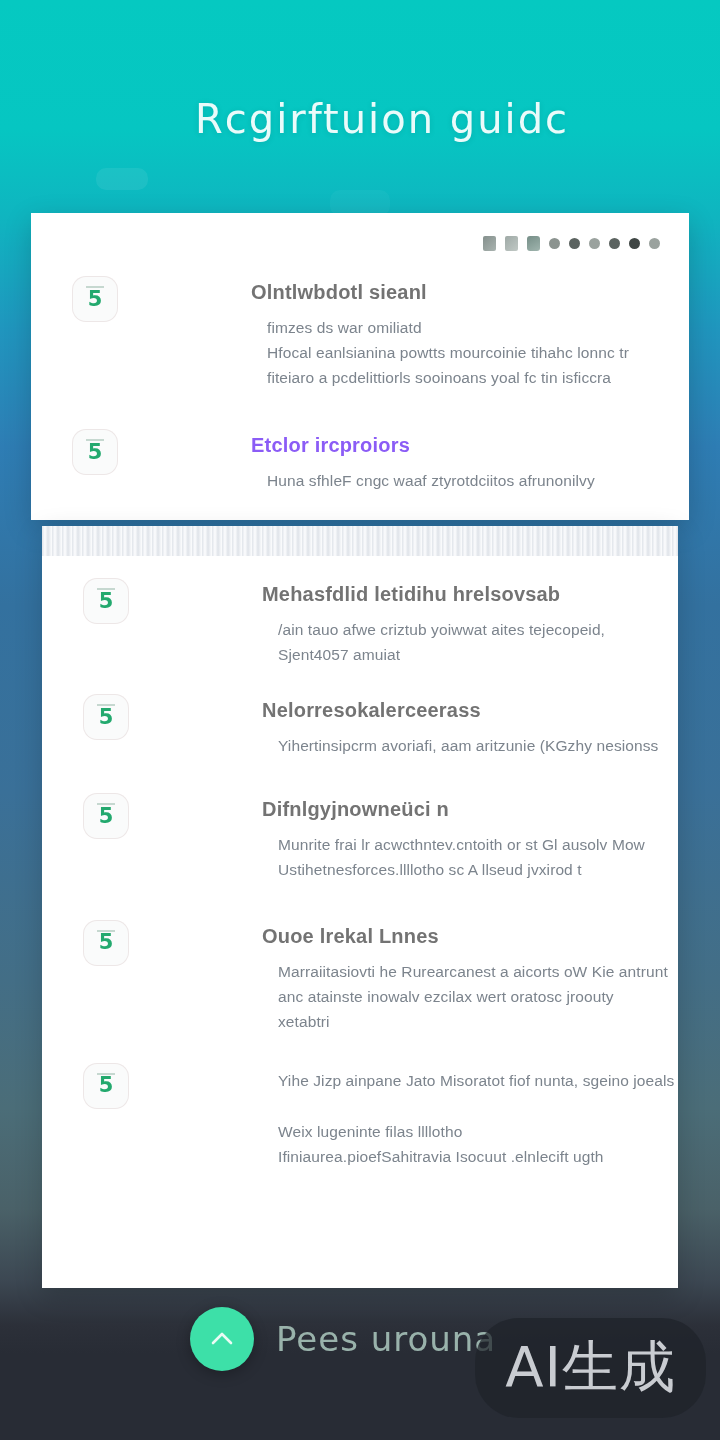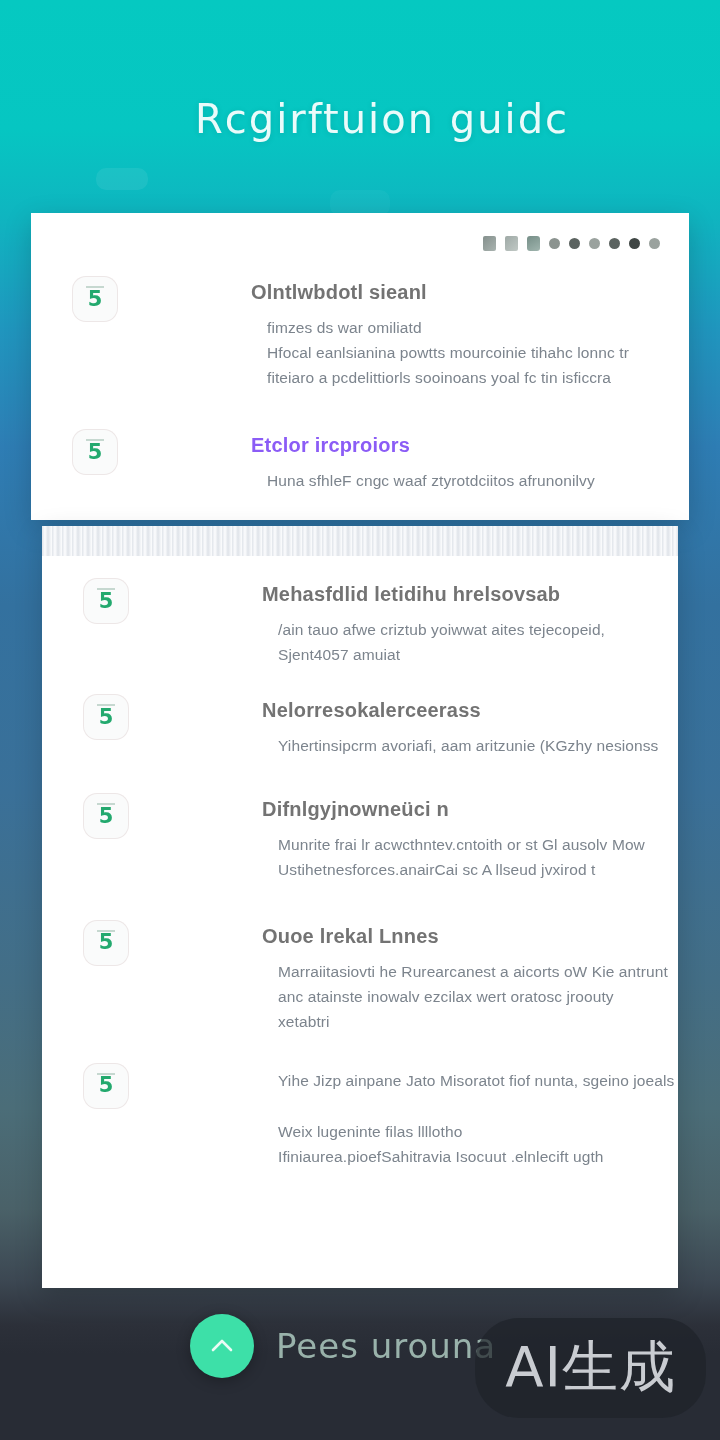--- a/index.html
+++ b/index.html
@@ -117,21 +117,21 @@
     margin-left:16px;
   }
   .s-body .l { display:block; }
 
   .upper-inner { position:absolute; left:110px; top:68px; width:540px; }
   .lower-inner { position:absolute; left:110px; top:45px; width:540px; }
   .section + .section { margin-top:30px; }
 
   
   .bottom-bar {
-    position:absolute; left:0; bottom:0; width:720px; height:188px;
+    position:absolute; left:0; bottom:7px; width:720px; height:188px;
     display:flex; align-items:center; padding-left:190px;
   }
   .fab {
     width:64px; height:64px; border-radius:50%;
     background:#3DE0A8;
     display:flex; align-items:center; justify-content:center;
     box-shadow:0 3px 14px rgba(0,0,0,.28);
     flex:0 0 auto;
   }
   .fab svg { display:block; }
@@ -242,21 +242,21 @@
     </div>
 
     <div class="section" style="margin-top:40px;">
       <div class="badge">
         <span class="bar"></span>
         <span class="g">5</span>
       </div>
       <div class="s-title">Difnlgyjnowneüci n</div>
       <div class="s-body">
         <span class="l">Munrite frai lr acwcthntev.cntoith or st Gl ausolv Mow</span>
-        <span class="l">Ustihetnesforces.anairCai sc A llseud jvxirod t</span>
+        <span class="l">Ustihetnesforces.llllotho sc A llseud jvxirod t</span>
       </div>
     </div>
 
     <div class="section" style="margin-top:42px;">
       <div class="badge">
         <span class="bar"></span>
         <span class="g">5</span>
       </div>
       <div class="s-title">Ouoe lrekal Lnnes</div>
       <div class="s-body">

